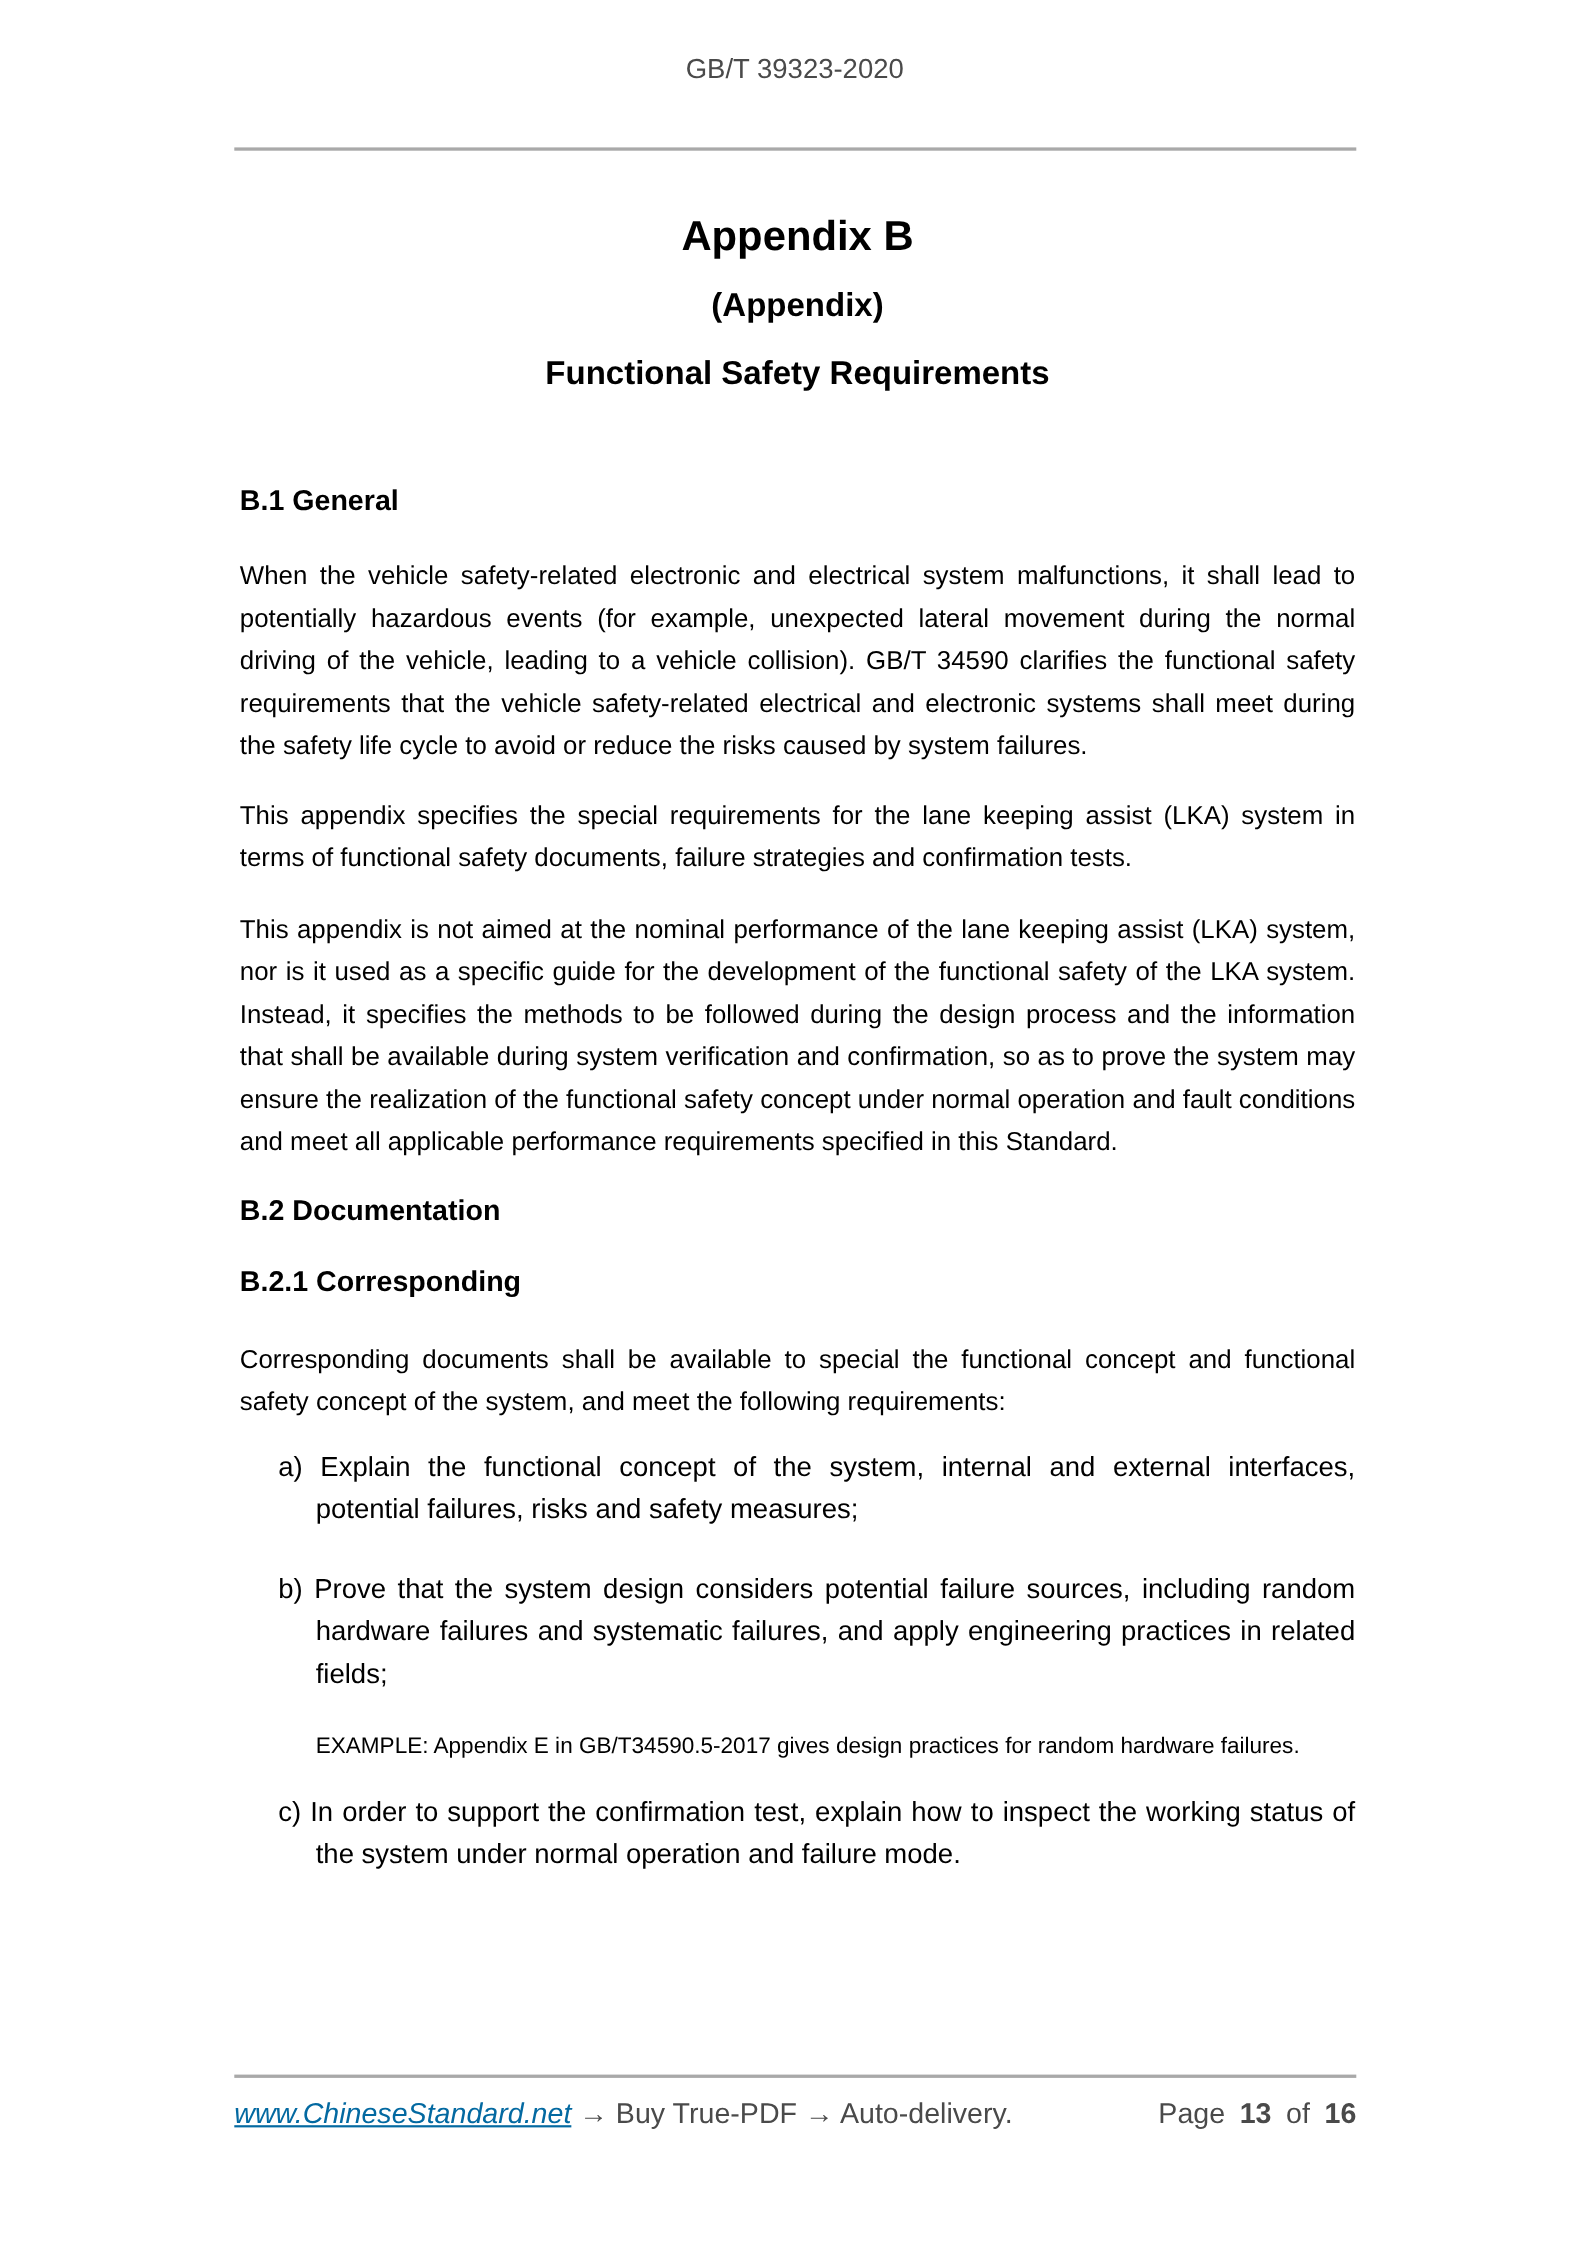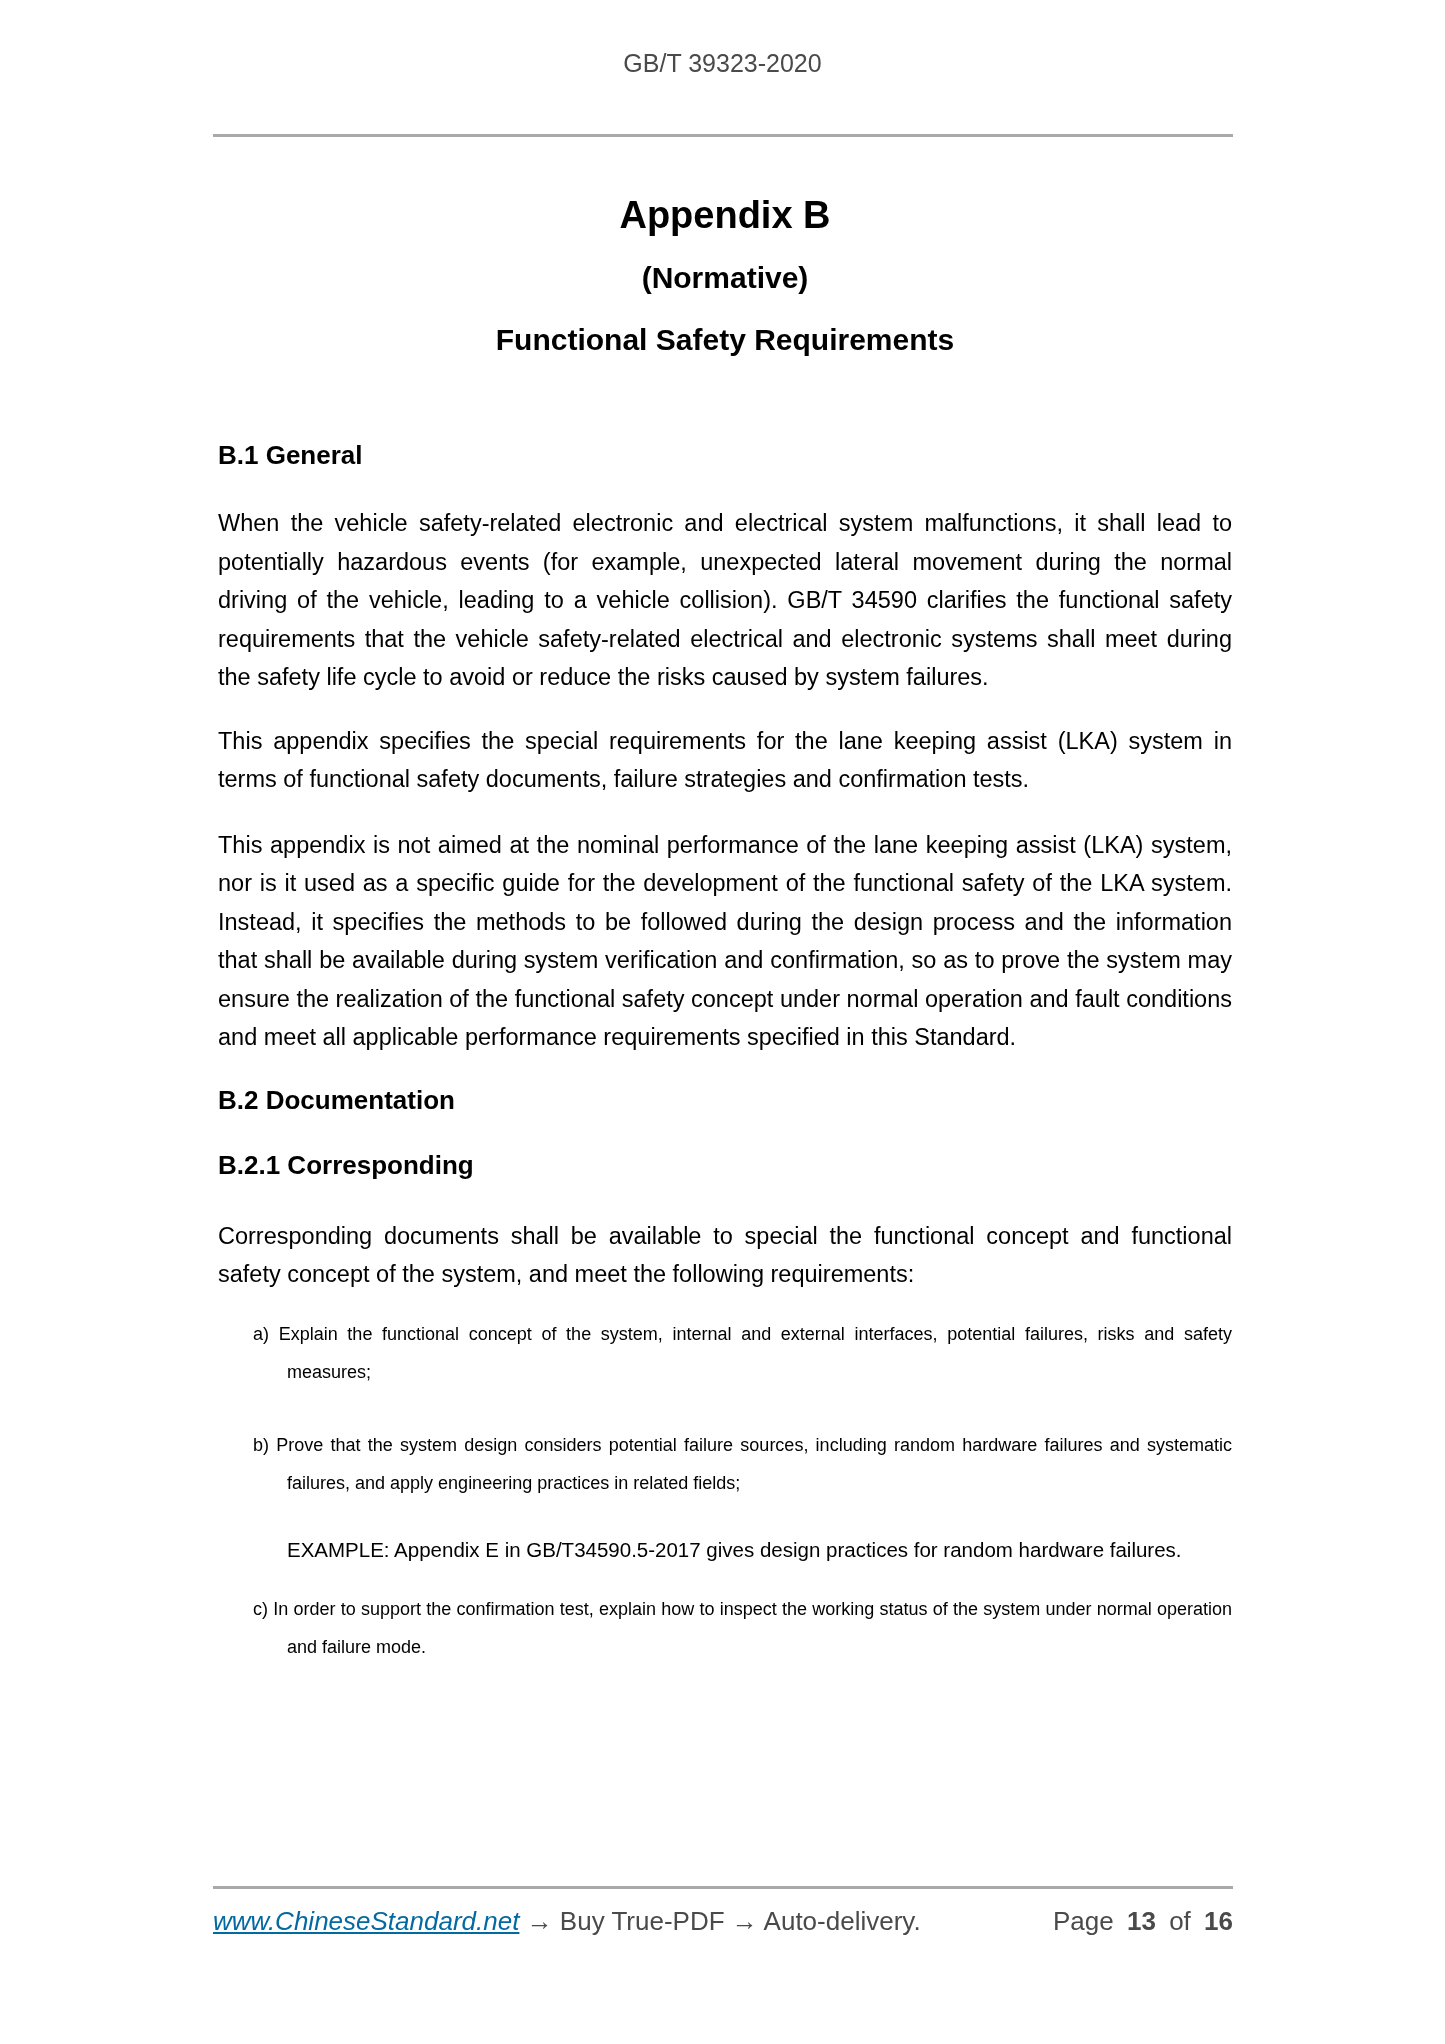--- a/index.html
+++ b/index.html
@@ -75,21 +75,21 @@
     line-height: 38.5px;
     text-align: justify;
   }
   .p1 { margin-top: 33px; }
   .p2 { margin-top: 25px; }
   .p3 { margin-top: 27px; }
   .p4 { margin-top: 36px; }
 
   .list-item {
     margin: 0;
-    font-size: 18px;
+    font-size: 25px;
     line-height: 38.5px;
     text-align: justify;
     padding-left: 69px;
     text-indent: -34px;
   }
   .li-a { margin-top: 21px; }
   .li-b { margin-top: 34px; }
   .li-c { margin-top: 24px; }
 
   .example {
@@ -124,21 +124,21 @@
 <div class="page">
 
   <div class="pdf-header">
     <div class="line2">GB/T 39323-2020</div>
   </div>
 
   <div class="rule rule-top"></div>
 
   <div class="content">
     <h1 class="title-appendix">Appendix B</h1>
-    <h2 class="title-sub">(Normative)</h2>
+    <h2 class="title-sub">(Appendix)</h2>
     <h2 class="title-sub title-sub2">Functional Safety Requirements</h2>
 
     <h3 class="sec-heading h-b1">B.1 General</h3>
     <p class="para p1">When the vehicle safety-related electronic and electrical system malfunctions, it shall lead to potentially hazardous events (for example, unexpected lateral movement during the normal driving of the vehicle, leading to a vehicle collision). GB/T 34590 clarifies the functional safety requirements that the vehicle safety-related electrical and electronic systems shall meet during the safety life cycle to avoid or reduce the risks caused by system failures.</p>
     <p class="para p2">This appendix specifies the special requirements for the lane keeping assist (LKA) system in terms of functional safety documents, failure strategies and confirmation tests.</p>
     <p class="para p3">This appendix is not aimed at the nominal performance of the lane keeping assist (LKA) system, nor is it used as a specific guide for the development of the functional safety of the LKA system. Instead, it specifies the methods to be followed during the design process and the information that shall be available during system verification and confirmation, so as to prove the system may ensure the realization of the functional safety concept under normal operation and fault conditions and meet all applicable performance requirements specified in this Standard.</p>
 
     <h3 class="sec-heading h-b2">B.2 Documentation</h3>
     <h3 class="sec-heading h-b21">B.2.1 Corresponding</h3>
     <p class="para p4">Corresponding documents shall be available to special the functional concept and functional safety concept of the system, and meet the following requirements:</p>

